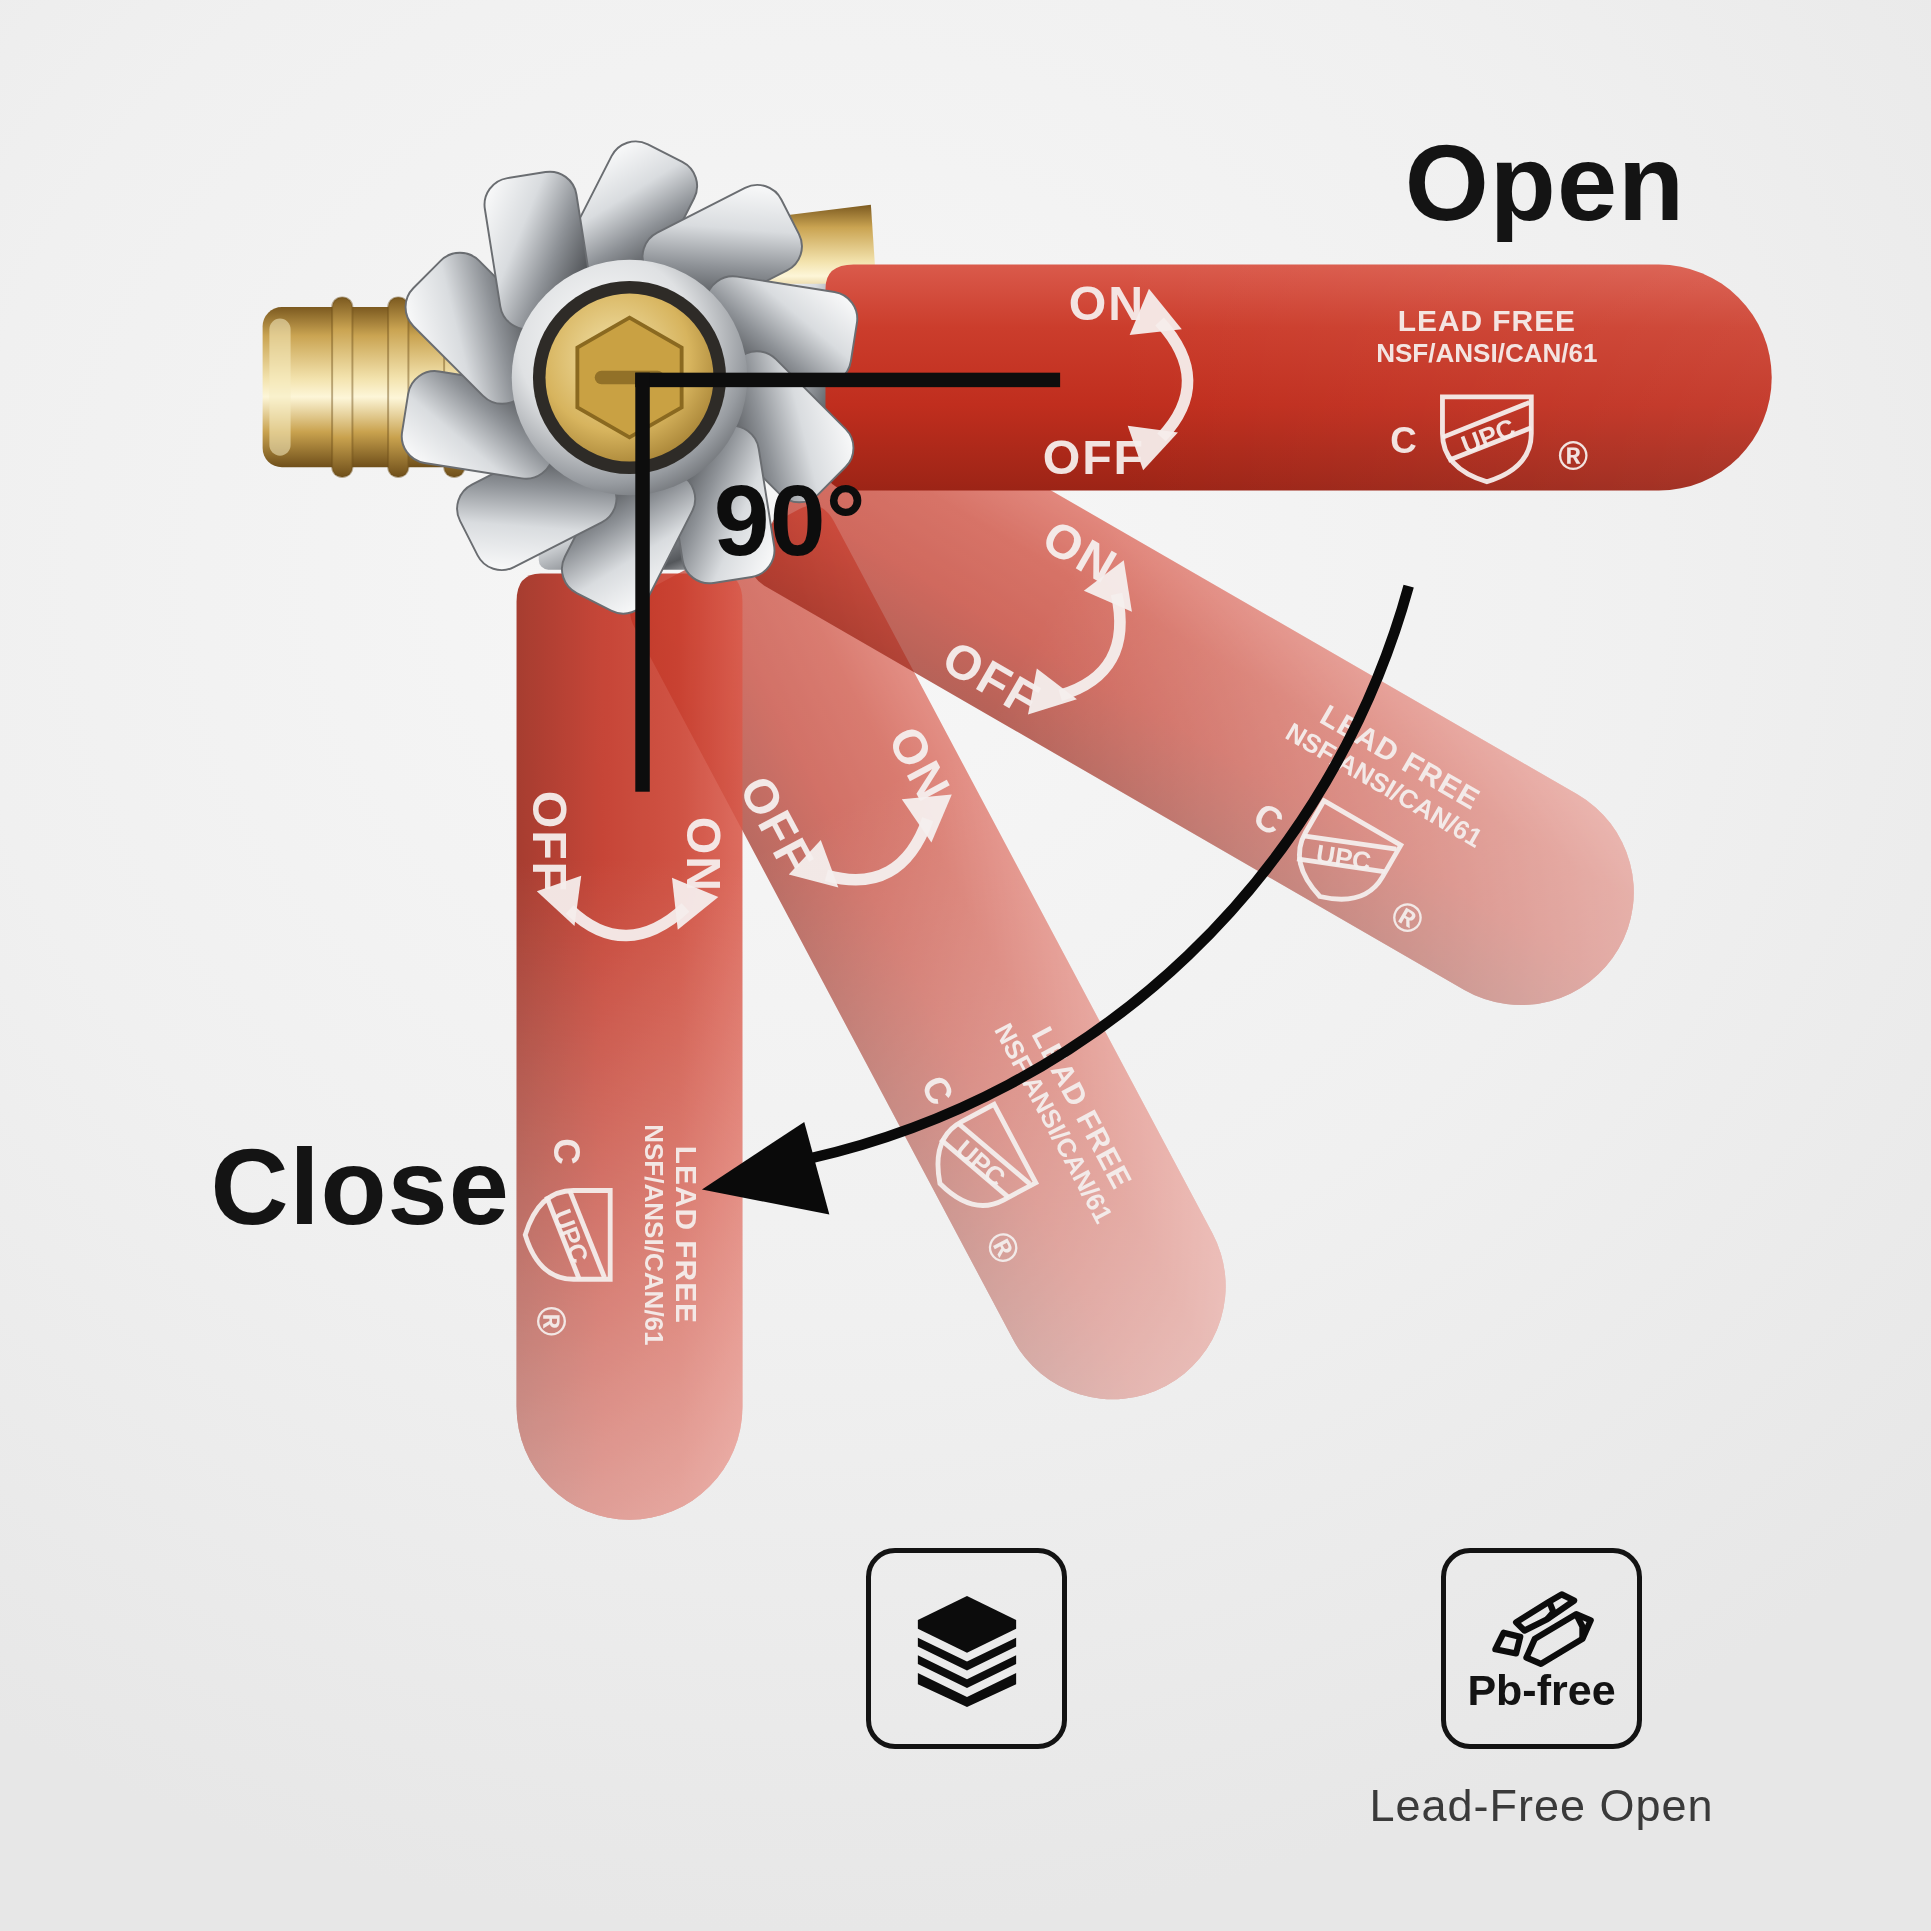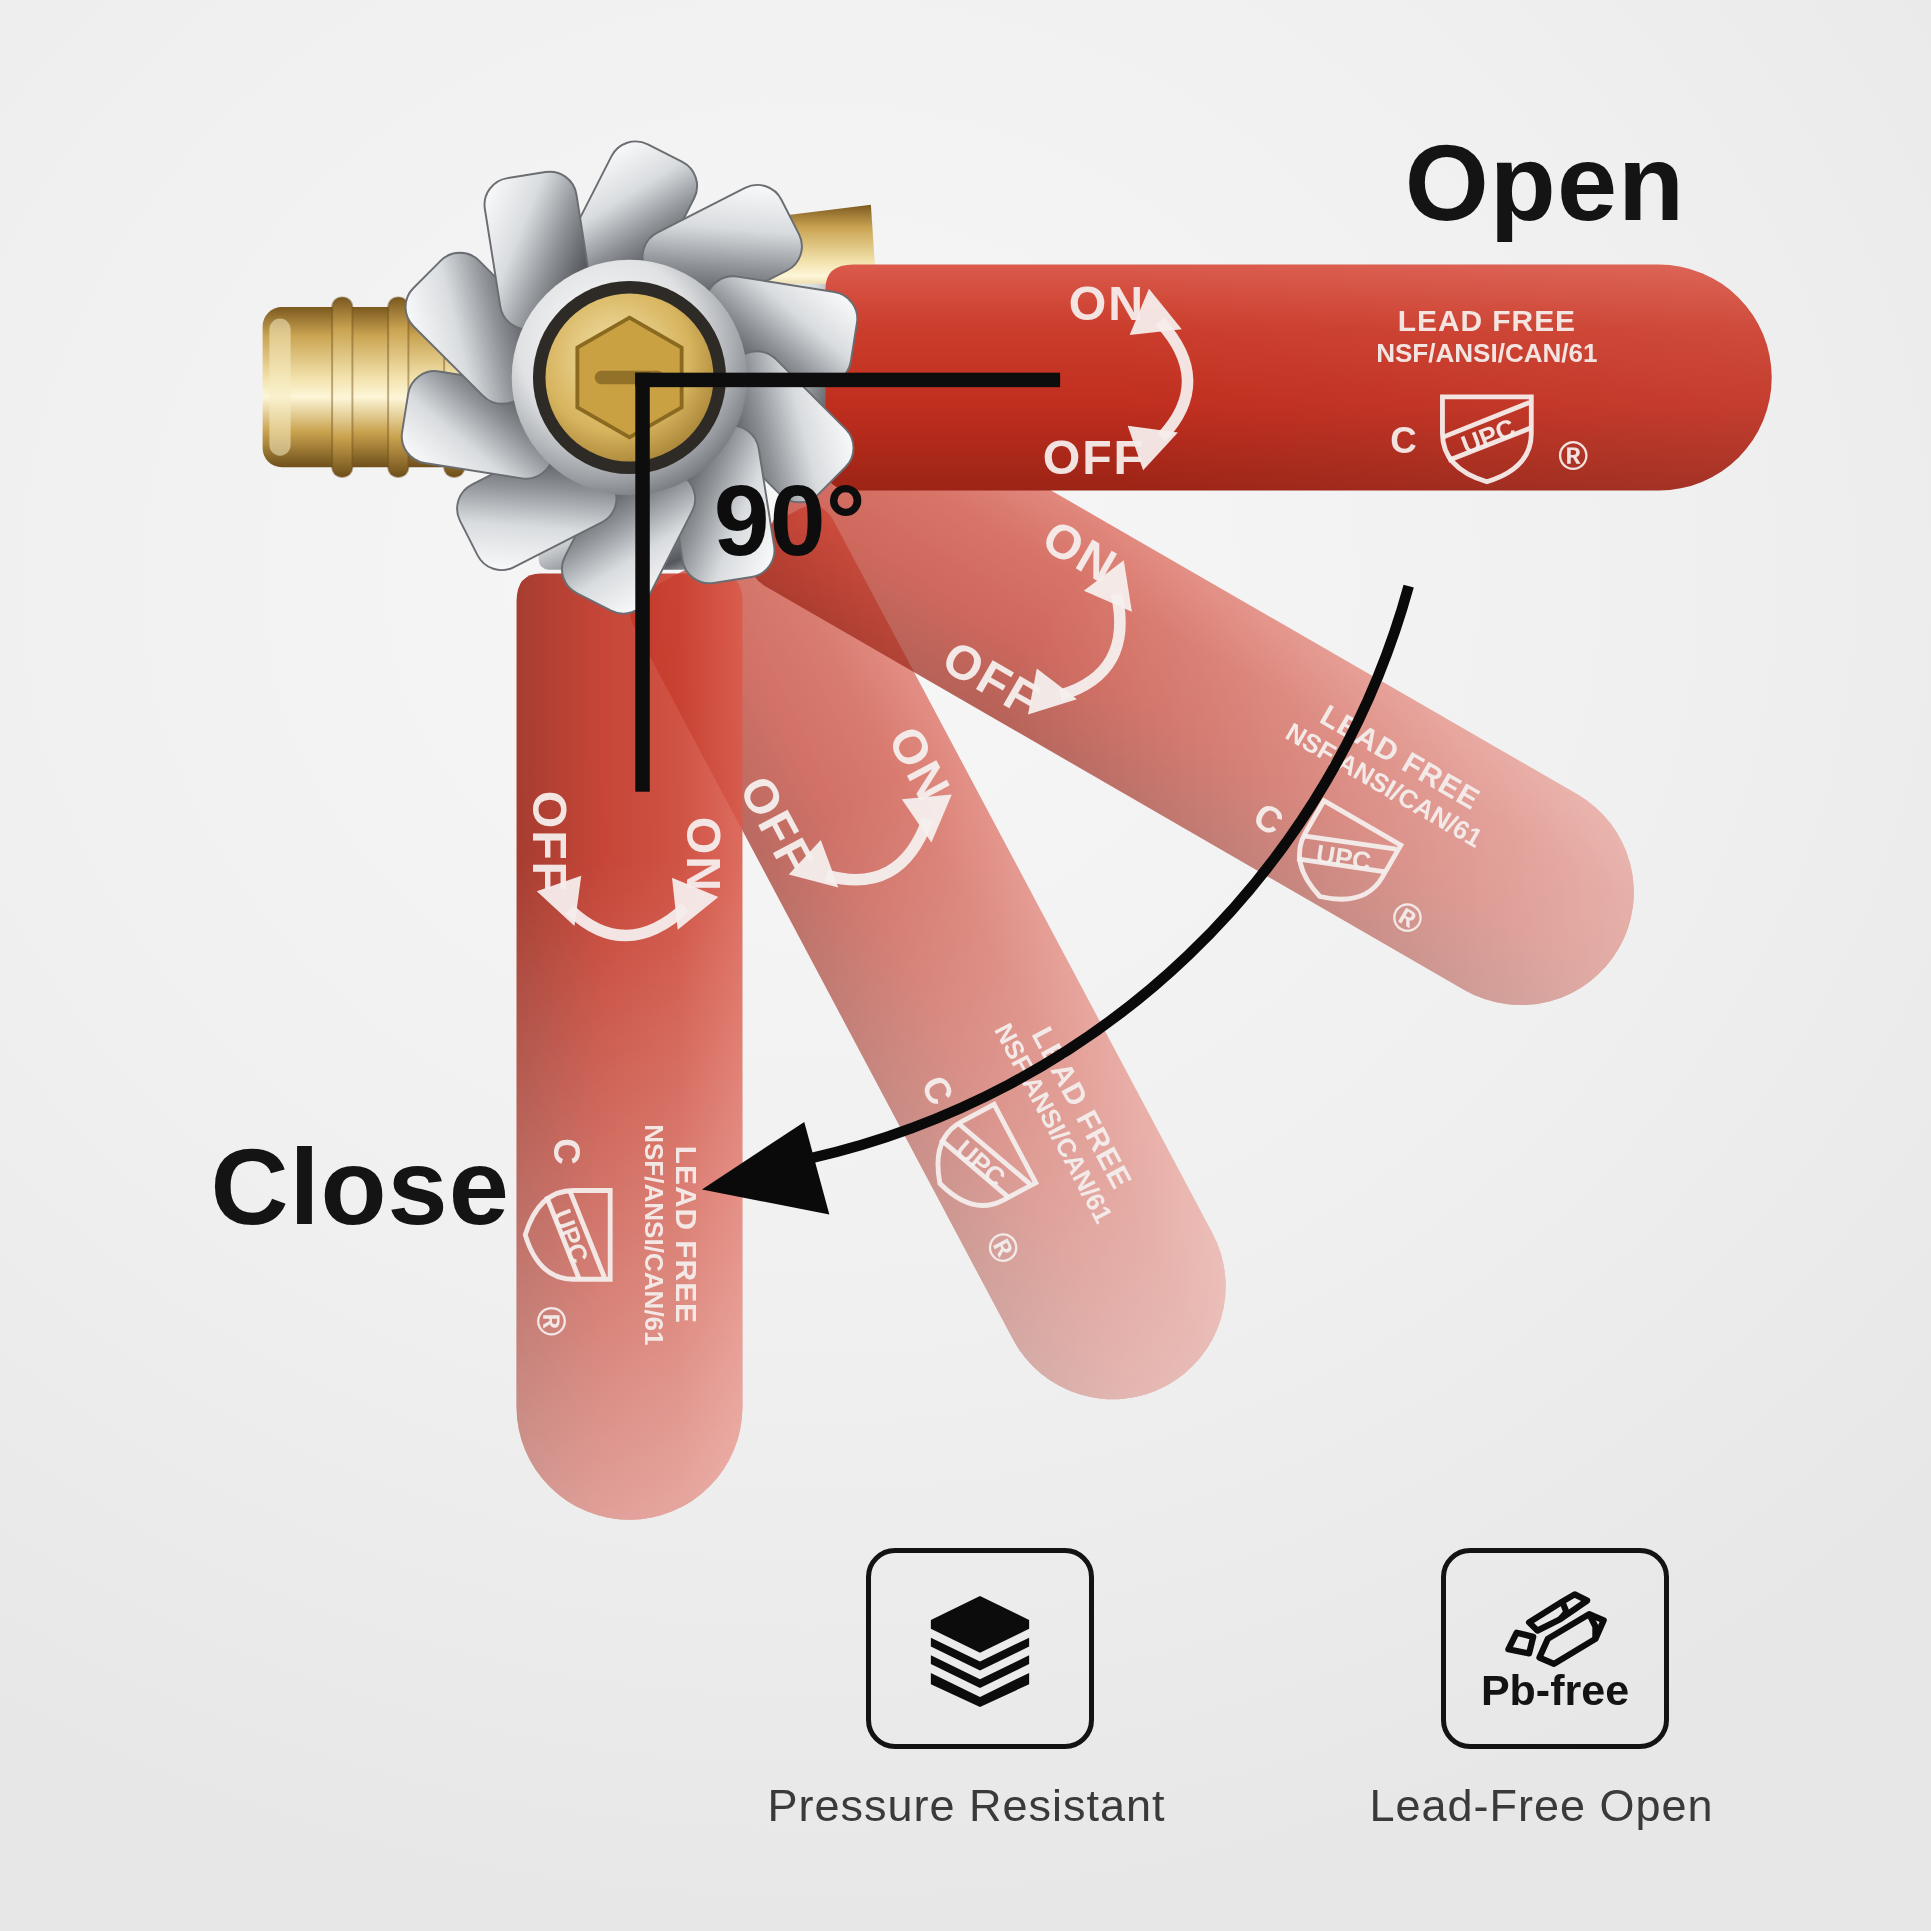--- a/index.html
+++ b/index.html
@@ -23,21 +23,21 @@
   .angle-label{
     font-weight:700;
     fill:#0d0d0d;
     font-size:104px;
   }
   .mark{fill:#f6edeb;fill-opacity:.95;font-weight:700;}
   .mark-stroke{stroke:#f6edeb;stroke-opacity:.95;fill:none;}
   
   .feature{position:absolute;top:1548px;width:201px;text-align:center;}
   .feature-box{
-    width:228px;height:201px;box-sizing:border-box;
+    width:201px;height:201px;box-sizing:border-box;
     border:5.8px solid #131313;border-radius:29px;
     display:flex;flex-direction:column;align-items:center;justify-content:center;
     background:transparent;
   }
   .feature-badge{
     font-size:43px;font-weight:700;color:#131313;line-height:1;
     margin-top:1.9px;letter-spacing:0px;
   }
   .feature-label{
     position:relative;left:50%;transform:translateX(-50%);
@@ -183,21 +183,20 @@
     <div class="feature-box">
       <svg width="126" height="126" viewBox="0 0 100 100">
         <g fill="#0c0c0c">
           <polygon points="50,8 89,27 89,34 50,53 11,34 11,27"></polygon>
           <polygon points="11,41 50,60 89,41 89,48 50,67 11,48"></polygon>
           <polygon points="11,55 50,74 89,55 89,62 50,81 11,62"></polygon>
           <polygon points="11,69 50,88 89,69 89,78 50,96 11,78"></polygon>
         </g>
       </svg>
     </div>
-    <div class="feature-label">Pressure Resistant</div>
   </div>
 
   <div class="feature" style="left:1441px">
     <div class="feature-box">
       <svg width="114" height="83" viewBox="0 0 110 80">
         <g fill="none" stroke="#0c0c0c" stroke-width="6" stroke-linejoin="round">
           <path d="M30,36 L62,16 L74,9 L86,15 L60,33 L38,44 Z"></path>
           <path d="M62,16 L66,26 L60,33"></path>
           <path d="M10,62 L18,46 L34,50 L30,66 Z"></path>
           <path d="M40,70 L48,52 L88,28 L102,34 L94,52 L54,76 Z"></path>

